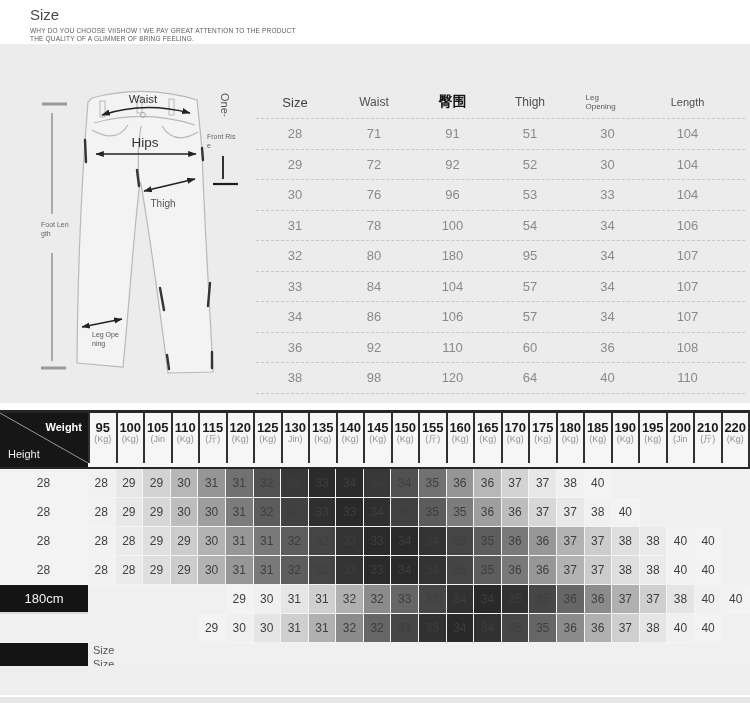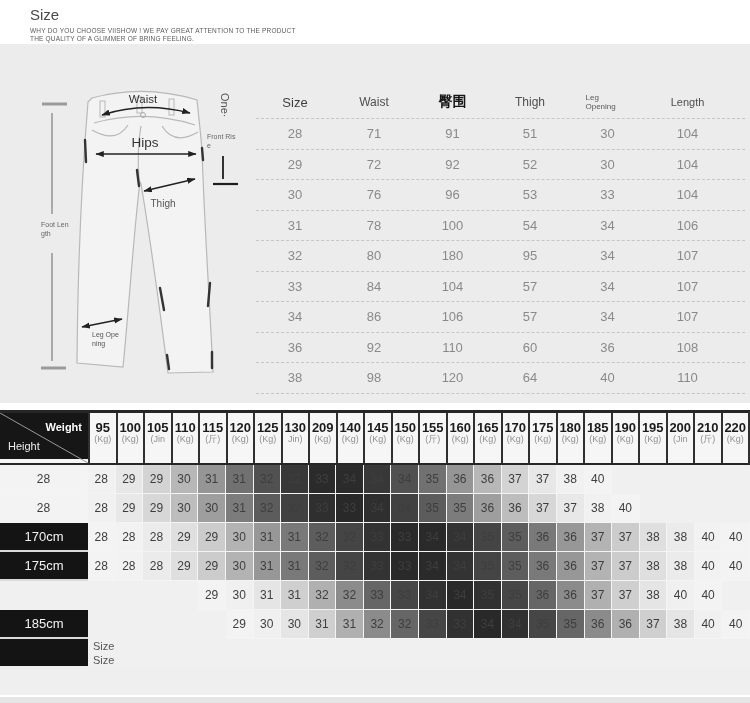--- a/index.html
+++ b/index.html
@@ -21,21 +21,21 @@
   .st-head{height:33px;color:#4f4f4f}
   .st-head .c0{font-size:13px;color:#3f3f3f}
   .st-head .c1,.st-head .c3{font-size:12px}
   .st-head .c2{font-weight:bold;color:#161616;font-size:14px}
   .st-head .c5{font-size:11px}
   .lo{display:inline-block;width:44px;text-align:left;font-size:8px;line-height:9px;color:#5a5a5a}
 
   
   .matrix{position:absolute;left:0;top:410px;width:750px}
   .mx-header{display:grid;grid-template-columns:88px repeat(24,1fr);border-top:3px solid #262626;border-bottom:2px solid #262626;border-right:2px solid #303030;background:#f6f6f6}
-  .mx-corner{background:#161616;position:relative;height:46px}
+  .mx-corner{background:#161616;position:relative;height:54px}
   .mx-corner svg{position:absolute;left:0;top:0}
   .cw{position:absolute;right:6px;top:8px;font-size:11px;font-weight:bold;color:#fff}
   .ch{position:absolute;left:8px;bottom:7px;font-size:11px;color:#ededed}
   .mx-w{border-left:2px solid #303030;text-align:center;padding-top:8px;height:50px;background:#f6f6f6}
   .mx-w .v{font-size:13px;font-weight:bold;color:#1b1b1b;line-height:13px}
   .mx-w .u{font-size:9px;color:#8f8f8f;line-height:11px}
   .mx-row{display:grid;grid-template-columns:88px repeat(24,1fr);height:29px;background:#f0f0f0}
   .mx-label{background:#141414;color:#f2f2f2;font-size:13px;display:flex;align-items:center;justify-content:center;border-bottom:2px solid #dadada}
   .mx-cell{display:flex;align-items:center;justify-content:center;font-size:12px;color:#3e3e3e;border-right:1px solid #f4f4f4;border-bottom:1px solid #f4f4f4}
   .mx-cell.empty{background:#f0f0f0;border-color:transparent}
@@ -243,21 +243,21 @@
       </div>
       <div class="mx-w">
         <div class="v">125</div>
         <div class="u">(Kg)</div>
       </div>
       <div class="mx-w">
         <div class="v">130</div>
         <div class="u">Jin)</div>
       </div>
       <div class="mx-w">
-        <div class="v">209</div>
+        <div class="v">135</div>
         <div class="u">(Kg)</div>
       </div>
       <div class="mx-w">
         <div class="v">140</div>
         <div class="u">(Kg)</div>
       </div>
       <div class="mx-w">
         <div class="v">145</div>
         <div class="u">(Kg)</div>
       </div>
@@ -361,21 +361,20 @@
         <div class="mx-cell" style="background: rgb(189, 189, 189);">36</div>
         <div class="mx-cell" style="background: rgb(215, 215, 215);">37</div>
         <div class="mx-cell" style="background: rgb(232, 232, 232);">37</div>
         <div class="mx-cell" style="background: rgb(241, 241, 241);">38</div>
         <div class="mx-cell" style="background: rgb(243, 243, 243);">40</div>
         <div class="mx-cell empty"></div>
         <div class="mx-cell empty"></div>
         <div class="mx-cell empty"></div>
       </div>
       <div class="mx-row">
-        <div class="mx-label">170cm</div>
         <div class="mx-cell" style="background: rgb(243, 243, 243);">28</div>
         <div class="mx-cell" style="background: rgb(242, 242, 242);">28</div>
         <div class="mx-cell" style="background: rgb(235, 235, 235);">28</div>
         <div class="mx-cell" style="background: rgb(223, 223, 223);">29</div>
         <div class="mx-cell" style="background: rgb(204, 204, 204);">29</div>
         <div class="mx-cell" style="background: rgb(179, 179, 179);">30</div>
         <div class="mx-cell" style="background: rgb(151, 151, 151);">31</div>
         <div class="mx-cell" style="background: rgb(121, 121, 121);">31</div>
         <div class="mx-cell" style="background: rgb(93, 93, 93);">32</div>
         <div class="mx-cell" style="background: rgb(69, 69, 69);">32</div>
@@ -388,21 +387,20 @@
         <div class="mx-cell" style="background: rgb(121, 121, 121);">36</div>
         <div class="mx-cell" style="background: rgb(151, 151, 151);">36</div>
         <div class="mx-cell" style="background: rgb(179, 179, 179);">37</div>
         <div class="mx-cell" style="background: rgb(204, 204, 204);">37</div>
         <div class="mx-cell" style="background: rgb(223, 223, 223);">38</div>
         <div class="mx-cell" style="background: rgb(235, 235, 235);">38</div>
         <div class="mx-cell" style="background: rgb(242, 242, 242);">40</div>
         <div class="mx-cell" style="background: rgb(243, 243, 243);">40</div>
       </div>
       <div class="mx-row">
-        <div class="mx-label">175cm</div>
         <div class="mx-cell" style="background: rgb(243, 243, 243);">28</div>
         <div class="mx-cell" style="background: rgb(242, 242, 242);">28</div>
         <div class="mx-cell" style="background: rgb(235, 235, 235);">28</div>
         <div class="mx-cell" style="background: rgb(223, 223, 223);">29</div>
         <div class="mx-cell" style="background: rgb(204, 204, 204);">29</div>
         <div class="mx-cell" style="background: rgb(179, 179, 179);">30</div>
         <div class="mx-cell" style="background: rgb(151, 151, 151);">31</div>
         <div class="mx-cell" style="background: rgb(121, 121, 121);">31</div>
         <div class="mx-cell" style="background: rgb(93, 93, 93);">32</div>
         <div class="mx-cell" style="background: rgb(69, 69, 69);">32</div>
@@ -415,20 +413,21 @@
         <div class="mx-cell" style="background: rgb(121, 121, 121);">36</div>
         <div class="mx-cell" style="background: rgb(151, 151, 151);">36</div>
         <div class="mx-cell" style="background: rgb(179, 179, 179);">37</div>
         <div class="mx-cell" style="background: rgb(204, 204, 204);">37</div>
         <div class="mx-cell" style="background: rgb(223, 223, 223);">38</div>
         <div class="mx-cell" style="background: rgb(235, 235, 235);">38</div>
         <div class="mx-cell" style="background: rgb(242, 242, 242);">40</div>
         <div class="mx-cell" style="background: rgb(243, 243, 243);">40</div>
       </div>
       <div class="mx-row">
+        <div class="mx-label">180cm</div>
         <div class="mx-cell empty"></div>
         <div class="mx-cell empty"></div>
         <div class="mx-cell empty"></div>
         <div class="mx-cell empty"></div>
         <div class="mx-cell empty"></div>
         <div class="mx-cell" style="background: rgb(243, 243, 243);">29</div>
         <div class="mx-cell" style="background: rgb(240, 240, 240);">30</div>
         <div class="mx-cell" style="background: rgb(229, 229, 229);">31</div>
         <div class="mx-cell" style="background: rgb(207, 207, 207);">31</div>
         <div class="mx-cell" style="background: rgb(176, 176, 176);">32</div>
@@ -441,21 +440,20 @@
         <div class="mx-cell" style="background: rgb(70, 70, 70);">35</div>
         <div class="mx-cell" style="background: rgb(102, 102, 102);">36</div>
         <div class="mx-cell" style="background: rgb(139, 139, 139);">36</div>
         <div class="mx-cell" style="background: rgb(176, 176, 176);">37</div>
         <div class="mx-cell" style="background: rgb(207, 207, 207);">37</div>
         <div class="mx-cell" style="background: rgb(229, 229, 229);">38</div>
         <div class="mx-cell" style="background: rgb(240, 240, 240);">40</div>
         <div class="mx-cell" style="background: rgb(243, 243, 243);">40</div>
       </div>
       <div class="mx-row">
-        <div class="mx-label">185cm</div>
         <div class="mx-cell empty"></div>
         <div class="mx-cell empty"></div>
         <div class="mx-cell empty"></div>
         <div class="mx-cell empty"></div>
         <div class="mx-cell empty"></div>
         <div class="mx-cell" style="background: rgb(243, 243, 243);">29</div>
         <div class="mx-cell" style="background: rgb(240, 240, 240);">30</div>
         <div class="mx-cell" style="background: rgb(229, 229, 229);">30</div>
         <div class="mx-cell" style="background: rgb(207, 207, 207);">31</div>
         <div class="mx-cell" style="background: rgb(176, 176, 176);">31</div>

